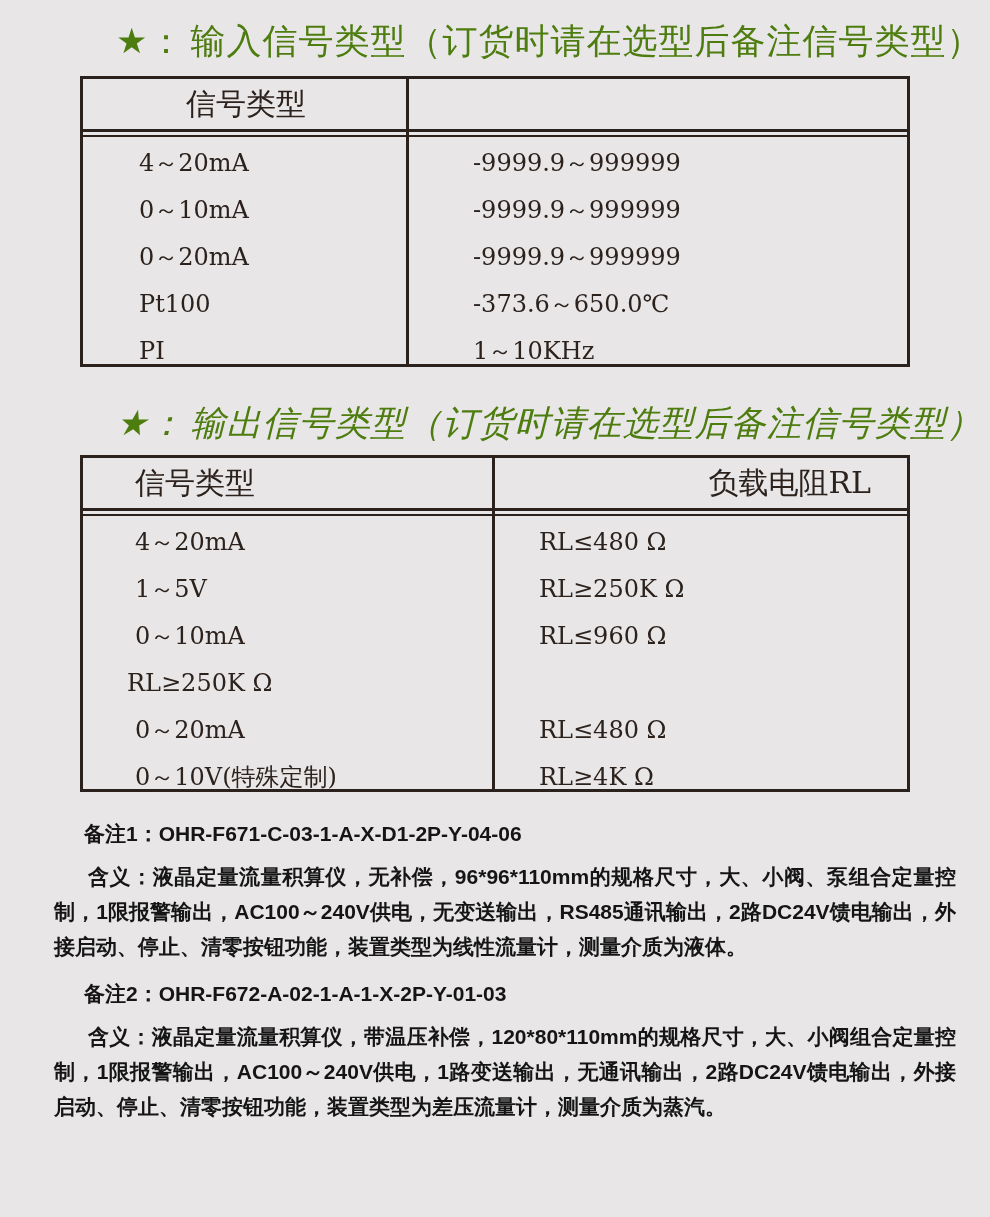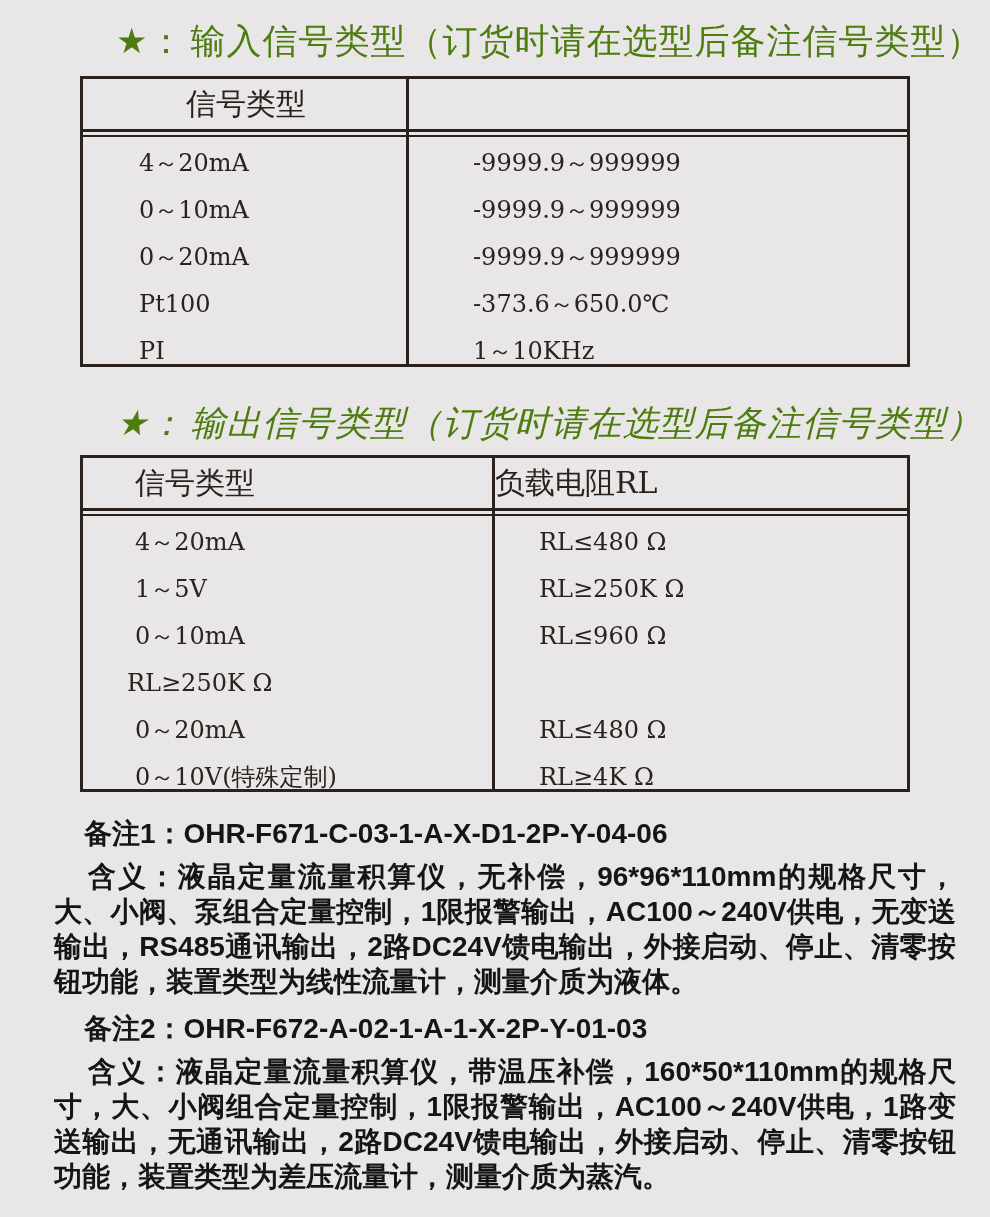--- a/index.html
+++ b/index.html
@@ -23,32 +23,32 @@
   #table-output{top:455px;height:337px;}
   .thead{display:flex;height:50px;line-height:50px;font-size:30px;border-bottom:3px solid #2b211d;}
   .rule2{position:absolute;left:0;right:0;top:56px;height:2px;background:#2b211d;}
   .divider{position:absolute;top:0;bottom:0;width:3px;background:#2b211d;}
   #table-input .divider{left:323px;}
   #table-output .divider{left:409px;}
   .th{box-sizing:border-box;}
   #table-input .th1{width:326px;text-align:center;}
   #table-input .th2{flex:1;text-align:center;}
   #table-output .th1{width:412px;padding-left:52px;}
-  #table-output .th2{flex:1;text-align:left;padding-right:80px;}
+  #table-output .th2{flex:1;text-align:right;padding-right:36px;}
   .tbody{padding-top:8px;}
   .trow{display:flex;height:47px;line-height:47px;font-size:24px;}
   .cell{box-sizing:border-box;white-space:nowrap;}
   #table-input .c1{width:326px;padding-left:56px;}
   #table-input .c2{flex:1;padding-left:64px;}
   #table-output .c1{width:412px;padding-left:52px;}
   #table-output .c2{flex:1;padding-left:44px;}
   .notes{
     position:absolute;left:54px;top:808px;width:902px;
     font-family:"Liberation Sans","DejaVu Sans",sans-serif;
-    font-weight:700;font-size:28px;line-height:35px;color:#151515;
+    font-weight:700;font-size:21px;line-height:35px;color:#151515;
     text-align:justify;
   }
   .note-code{margin:8px 0 8px;text-indent:30px;text-align:left;white-space:nowrap;}
   .note-para{margin:0 0 12px;text-indent:34px;}
 </style>
 </head>
 <body>
 
 <div class="page">
 
@@ -121,16 +121,16 @@
         <div class="cell c1">0～10V(特殊定制)</div>
         <div class="cell c2">RL≥4K Ω</div>
       </div>
     </div>
   </div>
 
   <div class="notes">
     <p class="note-code"><span>备注1：</span><span>OHR-F671-C-03-1-A-X-D1-2P-Y-04-06</span></p>
     <p class="note-para">含义：液晶定量流量积算仪，无补偿，96*96*110mm的规格尺寸，大、小阀、泵组合定量控制，1限报警输出，AC100～240V供电，无变送输出，RS485通讯输出，2路DC24V馈电输出，外接启动、停止、清零按钮功能，装置类型为线性流量计，测量介质为液体。</p>
     <p class="note-code"><span>备注2：</span><span>OHR-F672-A-02-1-A-1-X-2P-Y-01-03</span></p>
-    <p class="note-para">含义：液晶定量流量积算仪，带温压补偿，160*50*110mm的规格尺寸，大、小阀组合定量控制，1限报警输出，AC100～240V供电，1路变送输出，无通讯输出，2路DC24V馈电输出，外接启动、停止、清零按钮功能，装置类型为差压流量计，测量介质为蒸汽。</p>
+    <p class="note-para">含义：液晶定量流量积算仪，带温压补偿，120*80*110mm的规格尺寸，大、小阀组合定量控制，1限报警输出，AC100～240V供电，1路变送输出，无通讯输出，2路DC24V馈电输出，外接启动、停止、清零按钮功能，装置类型为差压流量计，测量介质为蒸汽。</p>
   </div>
 
 </div>
 
 </body></html>

